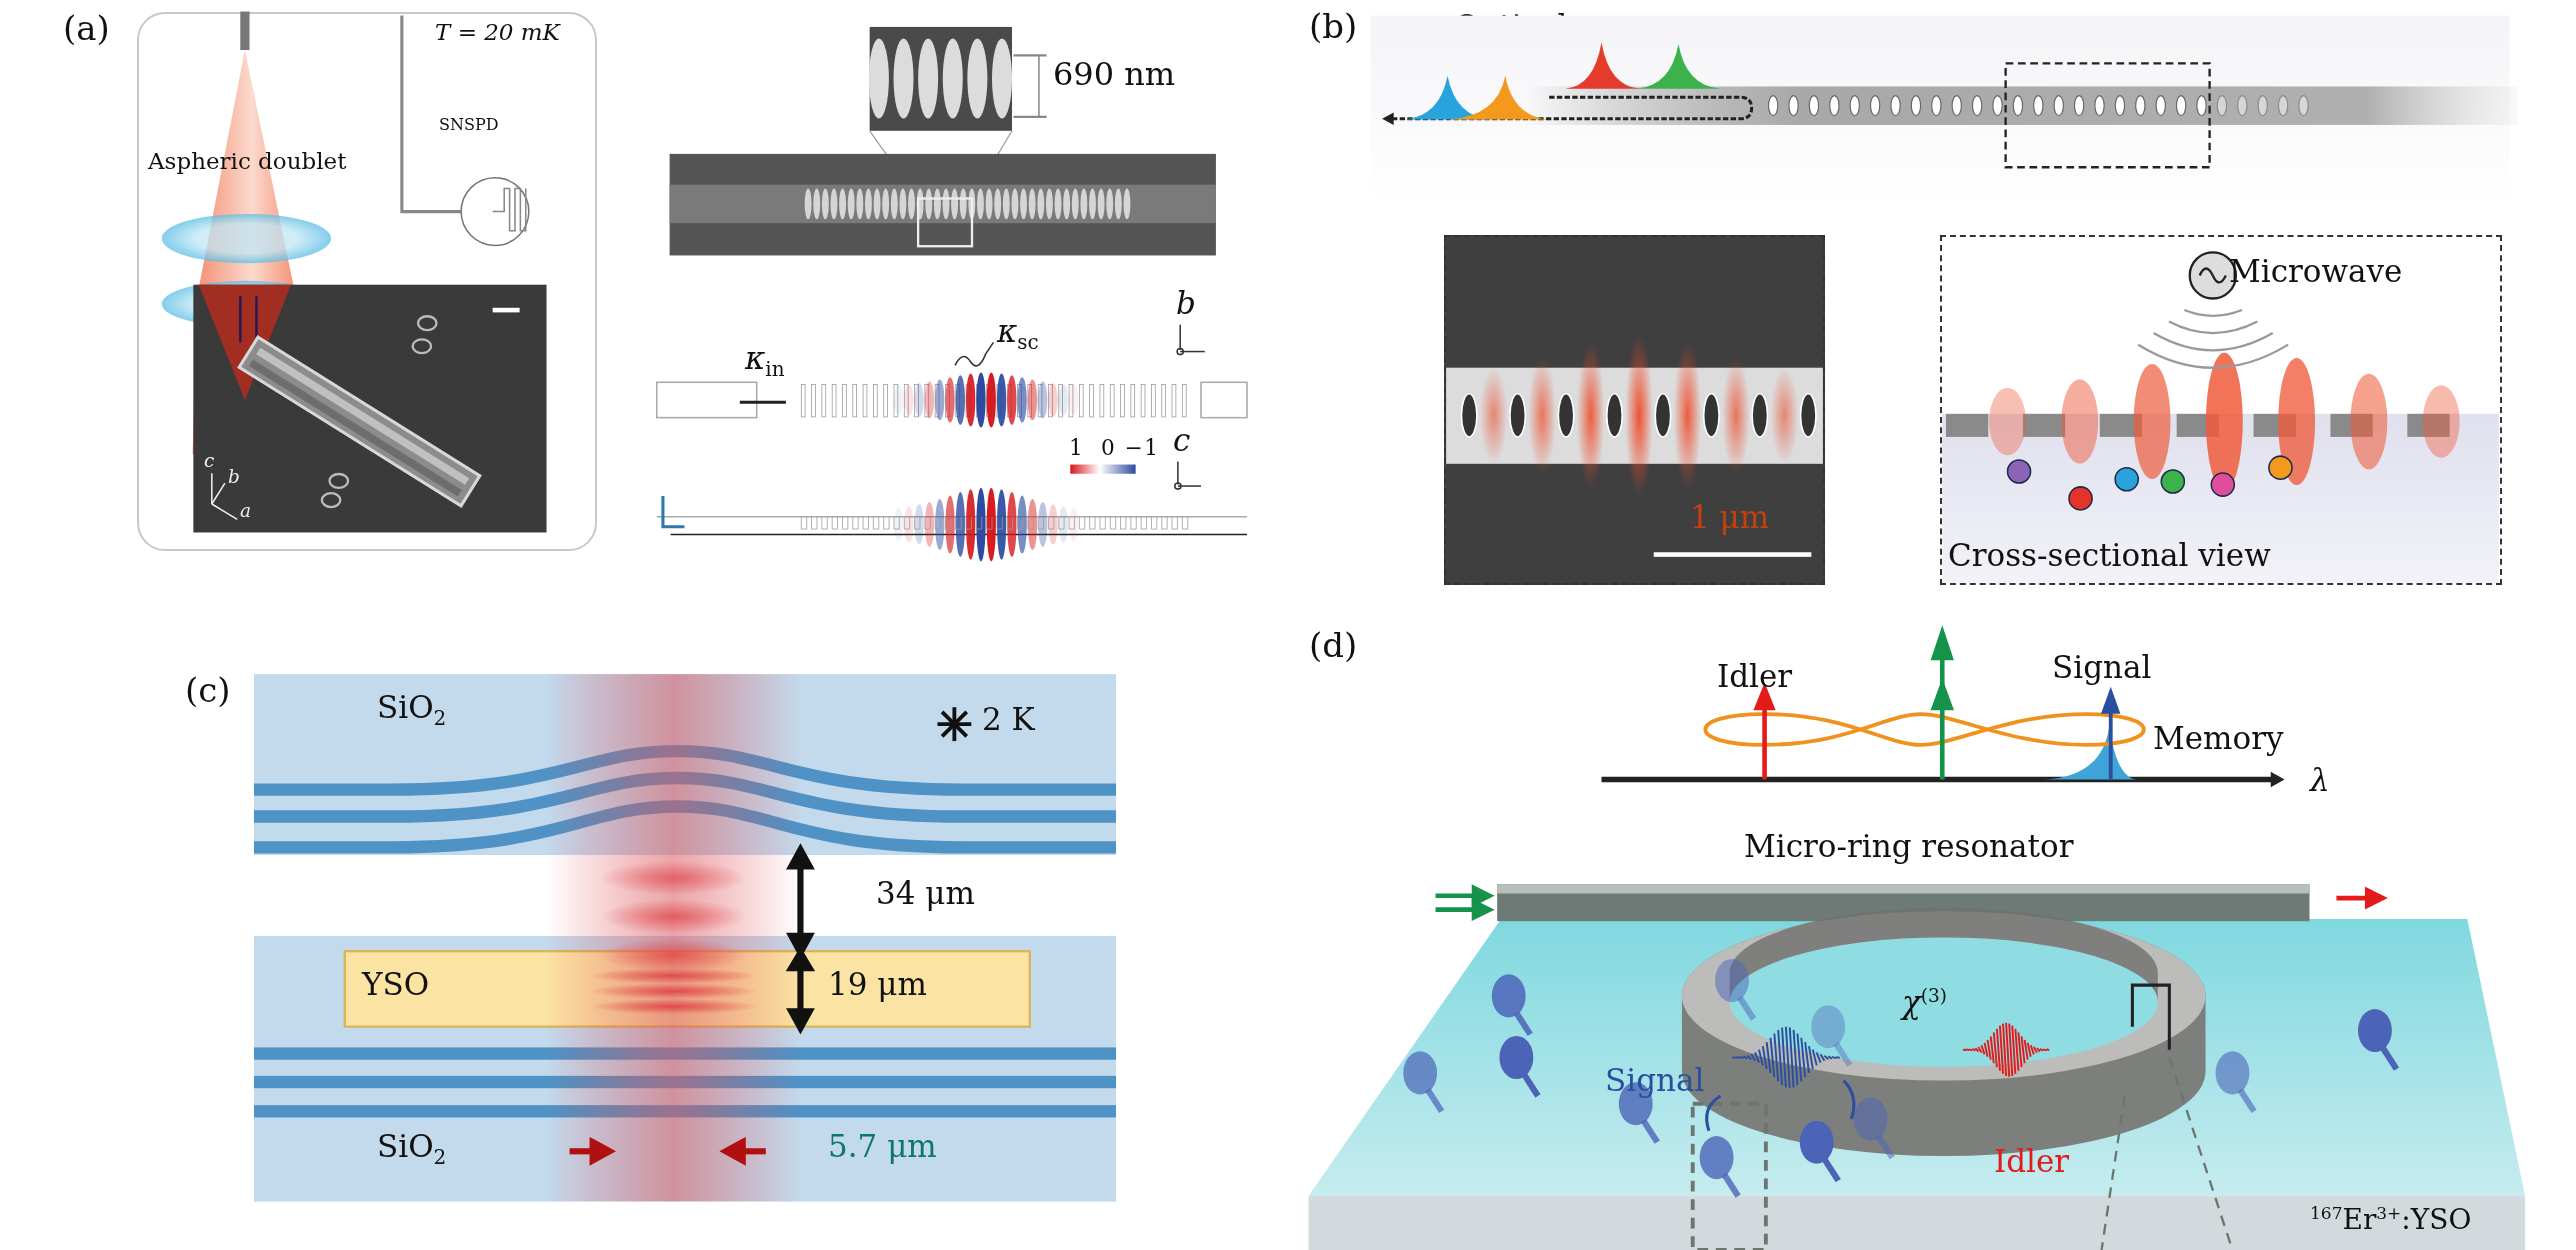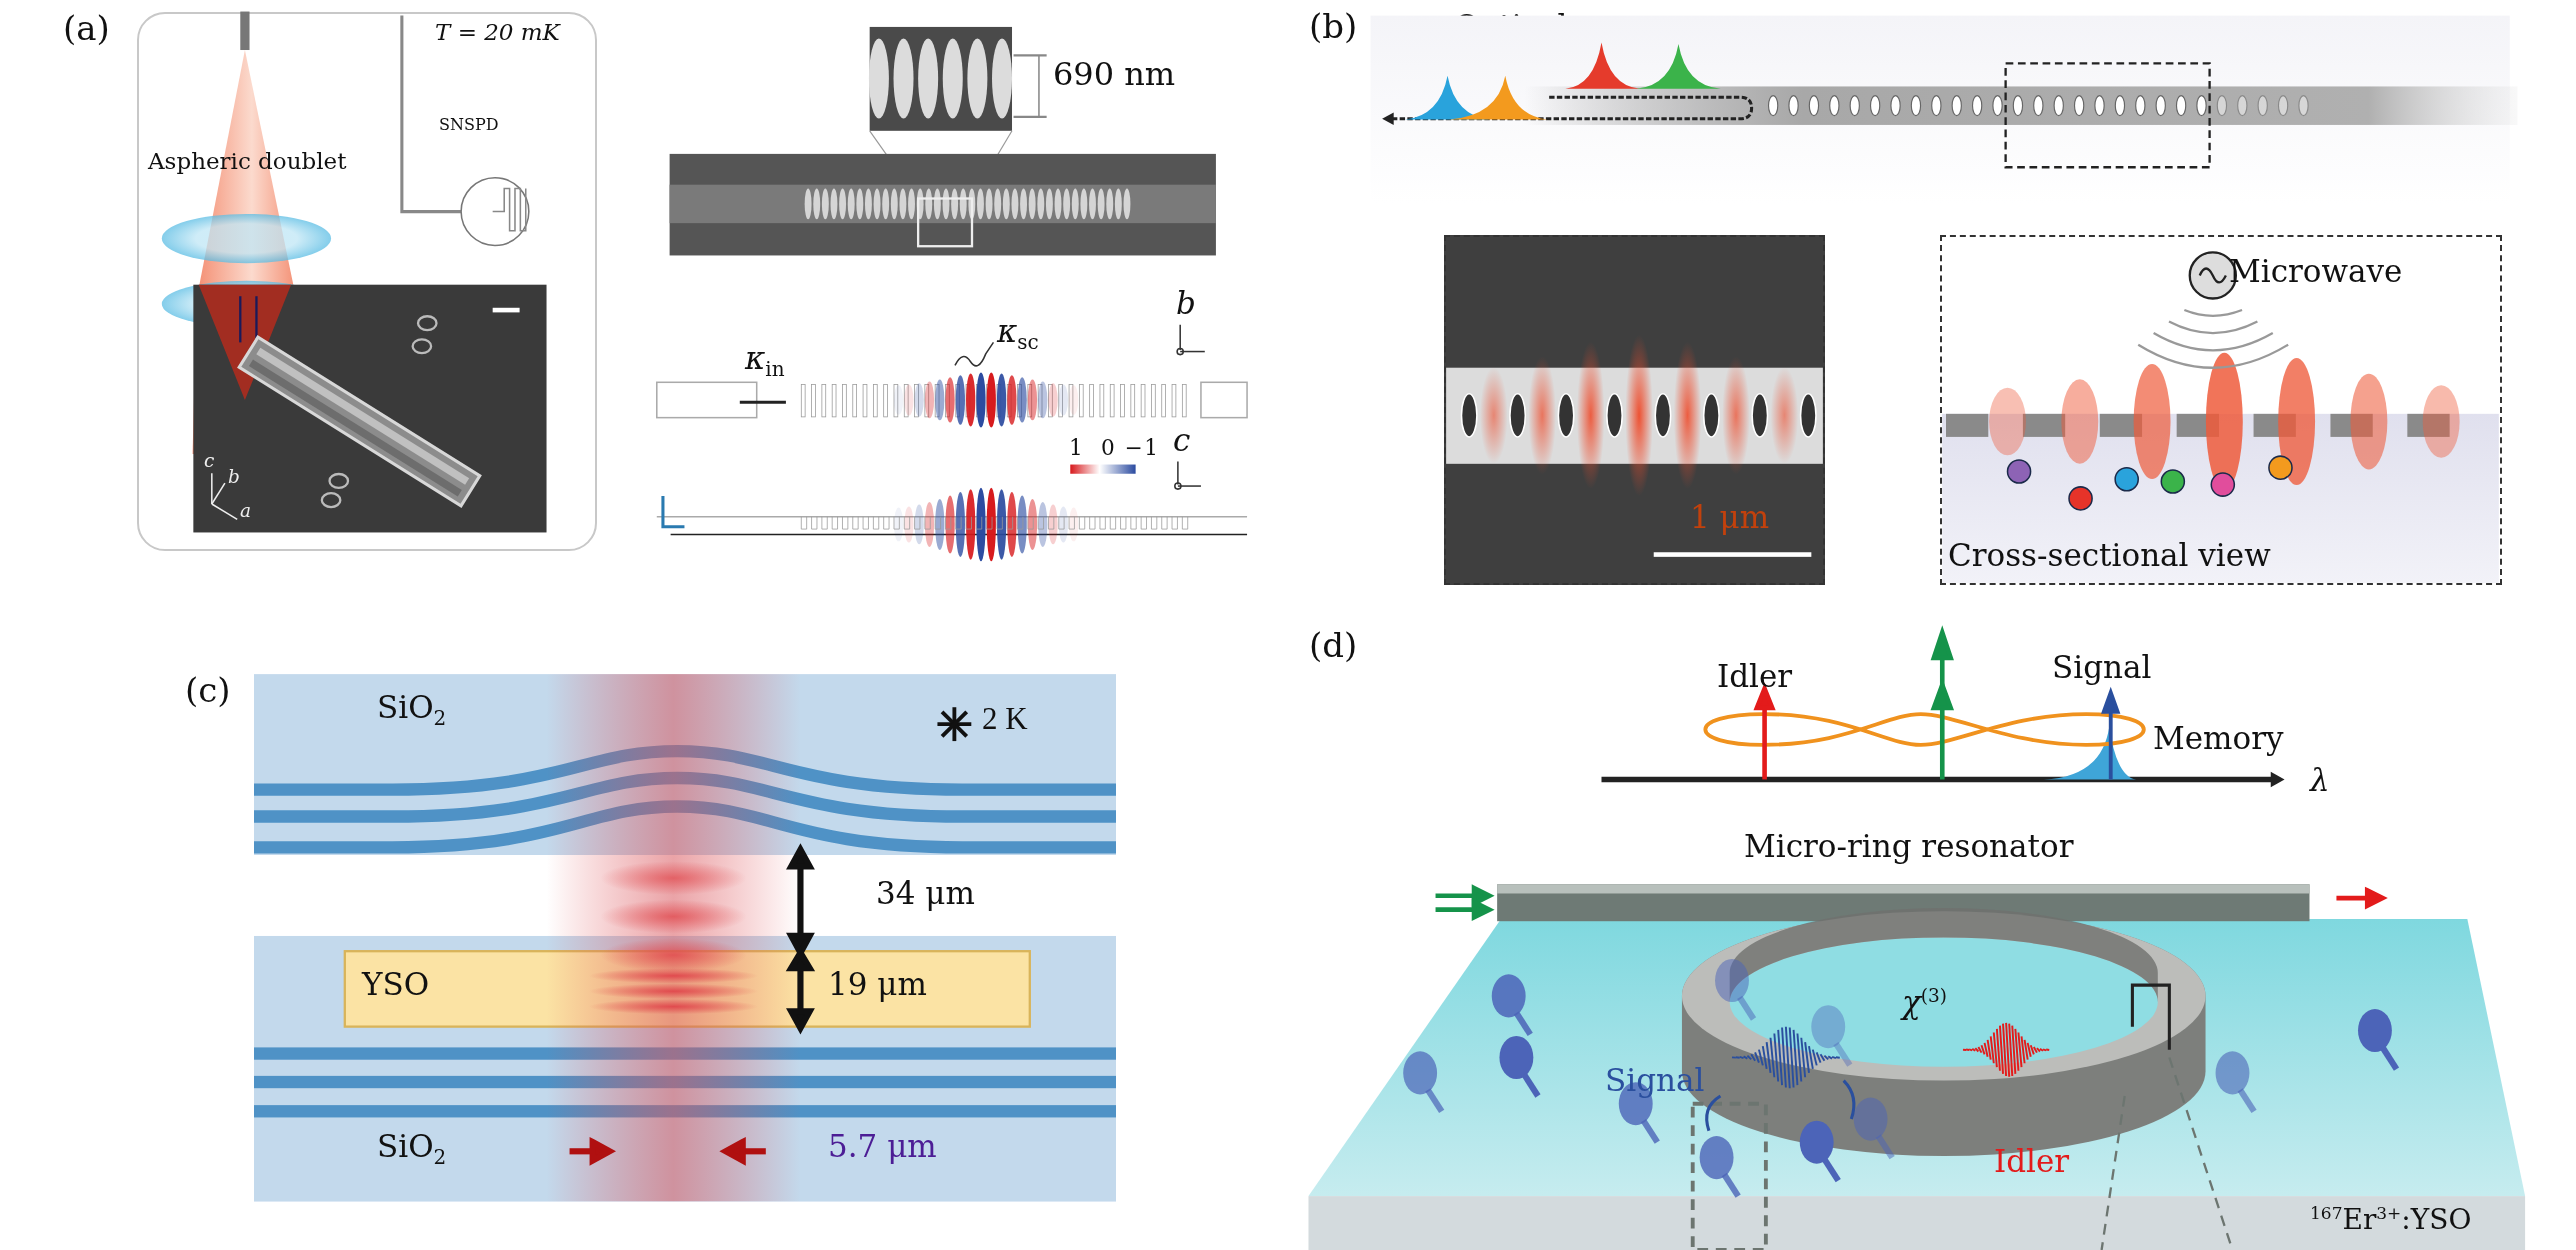--- a/index.html
+++ b/index.html
@@ -468,26 +468,26 @@
       <path d="M635 608 L613 620 L635 632 Z"></path>
   </g>
   <g stroke="#111" stroke-width="5" transform="translate(910 65)">
     <line x1="-22" y1="0" x2="22" y2="0"></line>
       <line x1="0" y1="-22" x2="0" y2="22"></line>
     <line x1="-16" y1="-16" x2="16" y2="16"></line>
       <line x1="-16" y1="16" x2="16" y2="-16"></line>
   </g>
 </svg>
 <div class="abs lbl" style="left:377px;top:689px;font-size:31px;"><span>SiO</span><sub style="font-size:20px;">2</sub></div>
-<div class="abs lbl" style="left:982px;top:701px;font-size:31px;font-family:Liberation Serif, serif;">2 K</div>
+<div class="abs lbl" style="left:982px;top:701px;font-size:31px;">2 K</div>
 <div class="abs lbl" style="left:362px;top:966px;font-size:31px;">YSO</div>
 <div class="abs lbl" style="left:876px;top:875px;font-size:31px;">34 μm</div>
 <div class="abs lbl" style="left:828px;top:966px;font-size:31px;">19 μm</div>
 <div class="abs lbl" style="left:377px;top:1128px;font-size:31px;"><span>SiO</span><sub style="font-size:20px;">2</sub></div>
-<div class="abs lbl" style="left:828px;top:1128px;font-size:31px;color:#4c1d95;">5.7 μm</div>
+<div class="abs lbl" style="left:828px;top:1128px;font-size:31px;color:#0f766e;">5.7 μm</div>
 
 <div class="abs lbl plabel" style="left:1309px;top:625px;">(d)</div>
 
 <svg width="847" height="200" style="left:1578px;top:631px;" viewBox="0 0 1100 260">
   <line x1="30" y1="193" x2="905" y2="193" stroke="#222" stroke-width="7"></line>
   <path d="M900 183 L918 193 L900 203 Z" fill="#222"></path>
   <path d="M605 193 Q680 190 690 125 Q700 190 725 193 Z" fill="#3fa5d8"></path>
   <path d="M240 148 C140 148 140 108 240 108 C350 108 400 148 445 148 C490 148 560 108 660 108 C760 108 760 148 660 148 C560 148 490 108 445 108 C400 108 350 148 240 148 Z" fill="none" stroke="#f0921e" stroke-width="5"></path>
   <g stroke="#e31b1b" stroke-width="6" fill="#e31b1b">
       <line x1="242" y1="193" x2="242" y2="95"></line>

